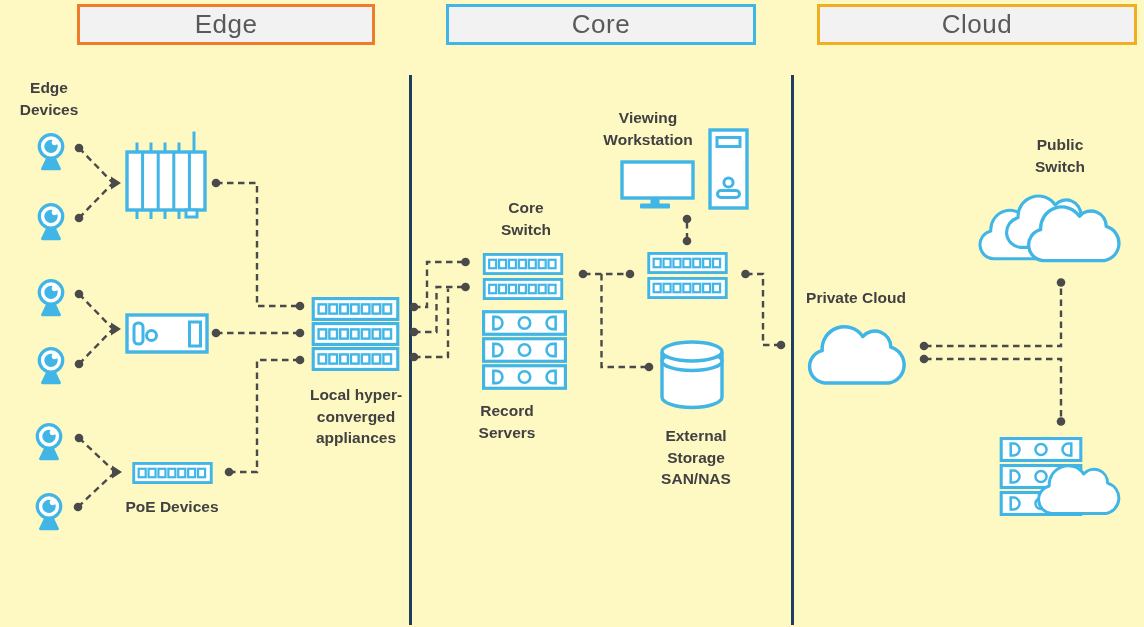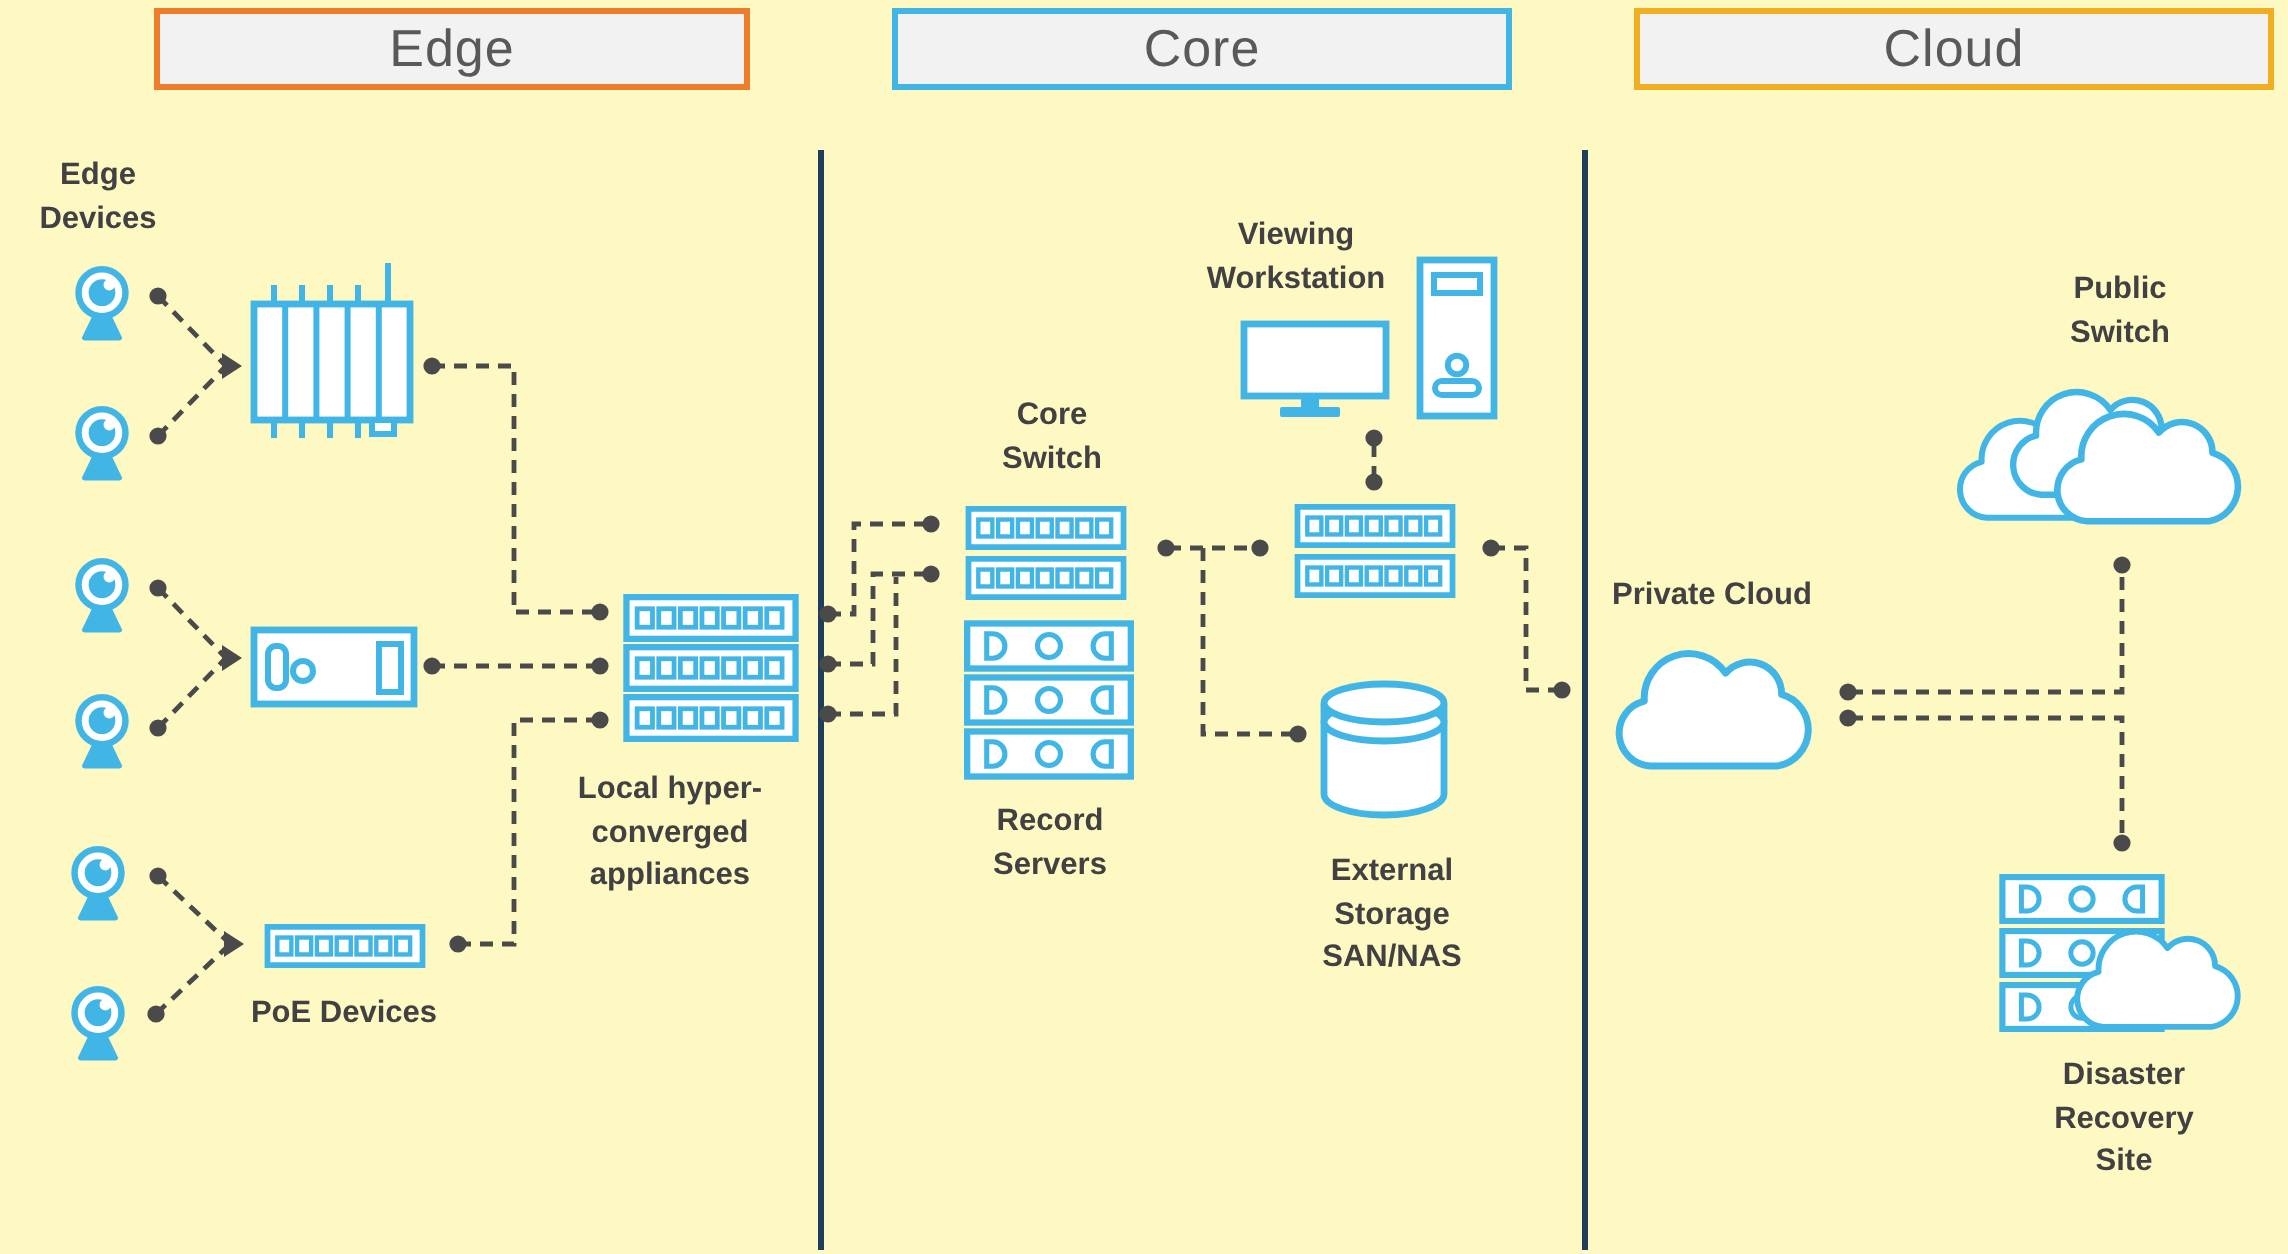--- a/index.html
+++ b/index.html
@@ -223,31 +223,28 @@
       <use href="#sym-rec" x="998" y="437" width="86" height="25"></use>
       <use href="#sym-rec" x="998" y="464" width="86" height="25"></use>
       <use href="#sym-rec" x="998" y="491" width="86" height="25"></use>
       <use href="#sym-cloud" x="1022" y="456" width="112" height="64"></use>
     </g>
   </svg>
 
   <div class="lbl" style="left:49px;top:77px">Edge
 Devices</div>
   <div class="lbl" style="left:172px;top:496px">PoE Devices</div>
-  <div class="lbl" style="left:335px;top:384px">Local hyper-
+  <div class="lbl" style="left:356px;top:384px">Local hyper-
 converged
 appliances</div>
   <div class="lbl" style="left:526px;top:197px">Core
 Switch</div>
-  <div class="lbl" style="left:525px;top:400px">Record
+  <div class="lbl" style="left:507px;top:400px">Record
 Servers</div>
   <div class="lbl" style="left:696px;top:425px">External
 Storage
 SAN/NAS</div>
   <div class="lbl" style="left:648px;top:107px">Viewing
 Workstation</div>
   <div class="lbl" style="left:856px;top:287px">Private Cloud</div>
   <div class="lbl" style="left:1060px;top:134px">Public
 Switch</div>
-  <div class="lbl" style="left:1062px;top:527px">Disaster
-Recovery
-Site</div>
 </div>
 
 </body></html>

